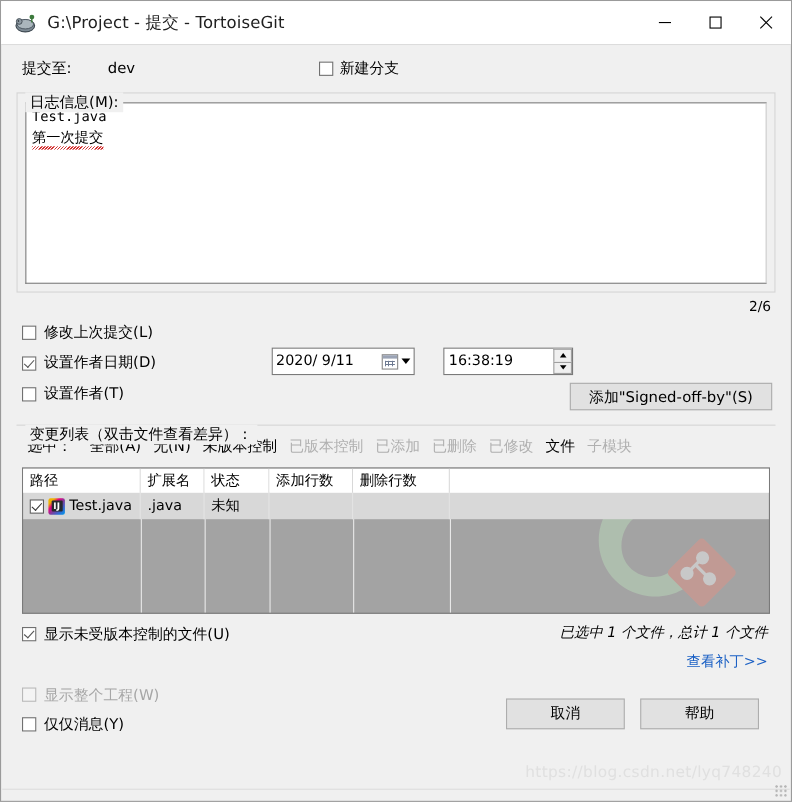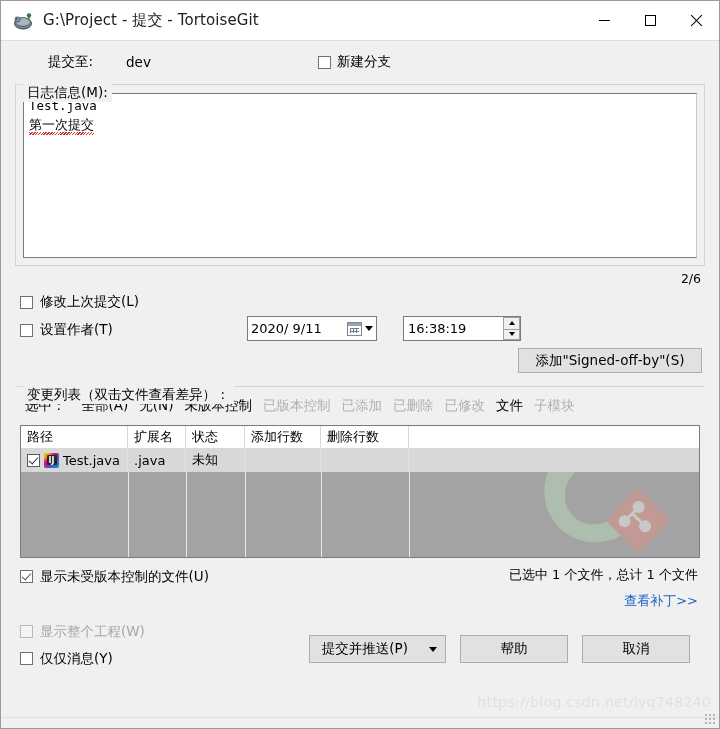--- a/index.html
+++ b/index.html
@@ -46,21 +46,21 @@
     width: 15px; height: 1px; background: #000;
   }
   .glyph-close:before { transform: rotate(45deg); }
   .glyph-close:after { transform: rotate(-45deg); }
 
   
   .body { flex: 1 1 auto; position: relative; padding: 0 14px; }
 
   .row-commit-to {
     display: flex; align-items: center;
-    height: 28px; margin-top: 7px; padding-left: 5px; margin-left: 28px;
+    height: 28px; margin-top: 7px; padding-left: 5px;
   }
   .lbl { font-size: 13.5px; color: #000; }
   .commit-to-label { width: 78px; }
   .branch-name { font-size: 13.5px; color: #000; }
   .newbranch-wrap {
     display: flex; align-items: center; gap: 6px;
     margin-left: 167px;
   }
 
   
@@ -266,21 +266,21 @@
   }
   .colsep {
     position: absolute; top: 22px; bottom: 0; width: 1px; background: #e8e8e8; z-index: 0;
   }
 
   
   .below { position: relative; margin: 6px 5px 0 5px; height: 50px; }
   .below-left { position: absolute; left: 0; top: 0; }
   .below-left .cbrow { height: 25px; }
   .status-text {
-    position: absolute; right: 2px; top: 2px; font-size: 13px; color: #000;
+    position: absolute; right: 2px; top: 2px; font-size: 13px; color: #000; font-style: italic;
   }
   .patch-link {
     position: absolute; right: 2px; top: 28px;
     font-size: 13px; color: #1b60c4; cursor: pointer;
   }
 
   
   .footer {
     position: relative; height: 62px; margin: 4px 15px 0 5px;
   }
@@ -368,20 +368,24 @@
         </div>
       </div>
       <div class="counter">2/6</div>
     </div>
 
     <div class="opts">
       <div class="opt-list">
         <div class="cbrow">
           <span class="cb"></span>
           <span class="t">修改上次提交(L)</span>
+        </div>
+        <div class="cbrow">
+          <span class="cb checked"></span>
+          <span class="t">设置作者日期(D)</span>
         </div>
         <div class="cbrow">
           <span class="cb"></span>
           <span class="t">设置作者(T)</span>
         </div>
       </div>
 
       <div class="datefield">
         <span class="val">2020/ 9/11</span>
         <span class="cal-icon"></span>
@@ -492,28 +496,22 @@
           <span class="cb disabled"></span>
           <span class="t">显示整个工程(W)</span>
         </div>
         <div class="cbrow">
           <span class="cb"></span>
           <span class="t">仅仅消息(Y)</span>
         </div>
       </div>
 
       <div class="footer-btns">
-        <div class="split-btn">
-          <div class="split-main">提交并推送(P)</div>
-          <div class="split-arrow">
-            <span class="dd-arrow"></span>
-          </div>
-        </div>
+        <div class="btn wide-btn">取消</div>
         <div class="btn wide-btn">帮助</div>
-        <div class="btn wide-btn">取消</div>
       </div>
     </div>
 
   </div>
 
   <div class="url-watermark">https://blog.csdn.net/lyq748240</div>
   <div class="statusbar"></div>
   <div class="grip"></div>
 
 </div>

